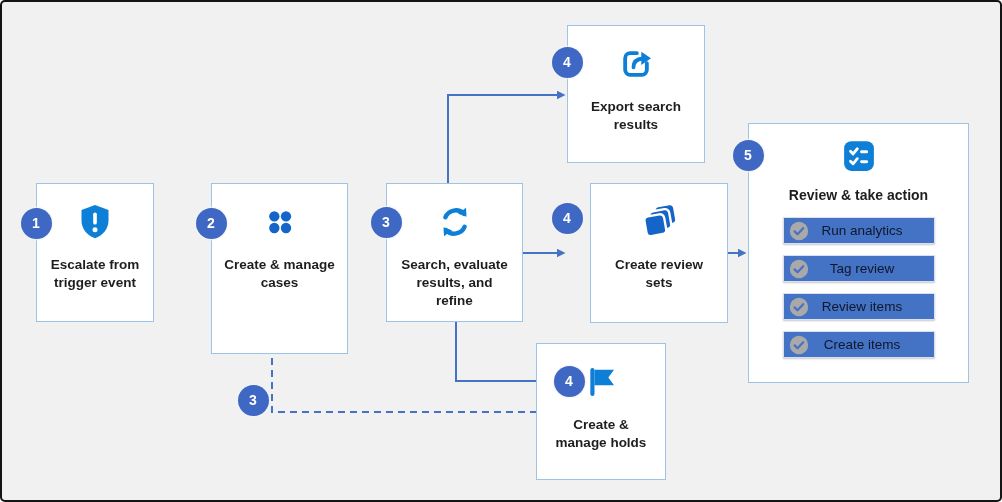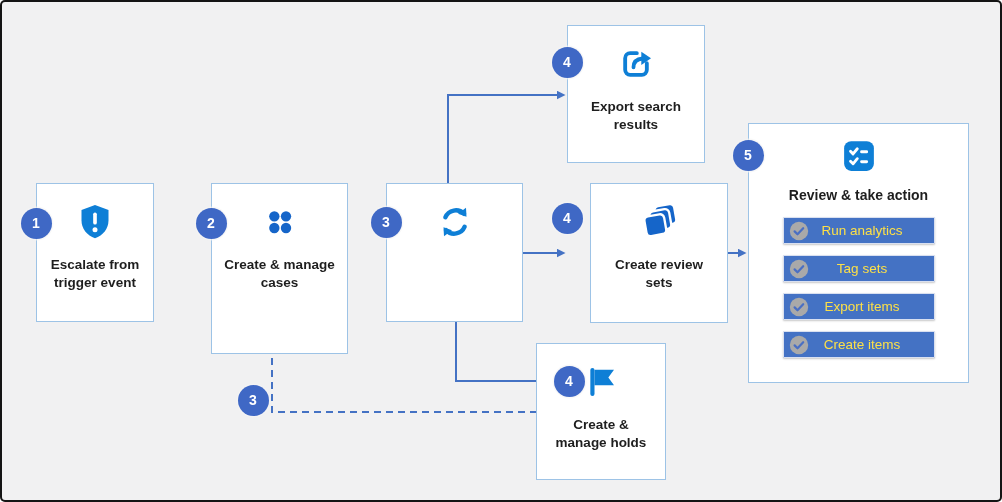--- a/index.html
+++ b/index.html
@@ -61,21 +61,21 @@
   .action-chip{
     height:27px;background:#4472c4;
     border:1px solid #d9e0f0;border-radius:1px;
     box-shadow:0 1px 2px rgba(0,0,0,.22);
     display:flex;align-items:center;
     padding:0 6px 0 5px;box-sizing:border-box;
     cursor:pointer;
   }
   .action-chip .chip-label{
     flex:1;text-align:center;
-    color:#fde047;font-size:13.5px;font-weight:400;
+    color:#0f172a;font-size:13.5px;font-weight:400;
     padding-right:12px;
   }
 </style>
 </head>
 <body>
 
 <div id="stage">
 
   <svg class="conn-layer" width="1002" height="502" viewBox="0 0 1002 502">
     <defs>
@@ -115,20 +115,21 @@
 
   <div class="step-box" id="box-search">
     <div class="icon-slot">
       <svg width="40" height="40" viewBox="0 0 24 24">
         <path d="M6.2 9.2 A6.8 6.8 0 0 1 17.4 7.1" fill="none" stroke="#0e7fd6" stroke-width="2.6" stroke-linecap="round"></path>
         <path d="M18.6 3.4 L18.9 8.9 L13.8 7.1 Z" fill="#0e7fd6"></path>
         <path d="M17.8 14.8 A6.8 6.8 0 0 1 6.6 16.9" fill="none" stroke="#0e7fd6" stroke-width="2.6" stroke-linecap="round"></path>
         <path d="M5.4 20.6 L5.1 15.1 L10.2 16.9 Z" fill="#0e7fd6"></path>
       </svg>
     </div>
+    <div class="step-label">Search, evaluate results, and refine</div>
   </div>
 
   <div class="step-box" id="box-export">
     <div class="icon-slot">
       <svg width="40" height="40" viewBox="0 0 24 24">
         <path d="M12.5 5.5 H8.5 a3 3 0 0 0 -3 3 v7 a3 3 0 0 0 3 3 h7 a3 3 0 0 0 3 -3 v-4" fill="none" stroke="#0e7fd6" stroke-width="2.3" stroke-linecap="round"></path>
         <path d="M10.5 14 C10.5 10.5 12.5 9 16 8.7" fill="none" stroke="#0e7fd6" stroke-width="2.3" stroke-linecap="round"></path>
         <path d="M15.2 4.6 L21 8.6 L15.2 12.6 Z" fill="#0e7fd6"></path>
       </svg>
     </div>
@@ -176,28 +177,28 @@
           <circle cx="10" cy="10" r="9.2" fill="#a9a9a9"></circle>
           <polyline points="5.6,10.4 8.5,13.3 14.2,7.2" fill="none" stroke="#4a6fc3" stroke-width="2.2" stroke-linecap="round" stroke-linejoin="round"></polyline>
         </svg>
         <span class="chip-label">Run analytics</span>
       </div>
       <div class="action-chip">
         <svg width="20" height="20" viewBox="0 0 20 20">
           <circle cx="10" cy="10" r="9.2" fill="#a9a9a9"></circle>
           <polyline points="5.6,10.4 8.5,13.3 14.2,7.2" fill="none" stroke="#4a6fc3" stroke-width="2.2" stroke-linecap="round" stroke-linejoin="round"></polyline>
         </svg>
-        <span class="chip-label">Tag sets</span>
-      </div>
-      <div class="action-chip">
-        <svg width="20" height="20" viewBox="0 0 20 20">
-          <circle cx="10" cy="10" r="9.2" fill="#a9a9a9"></circle>
-          <polyline points="5.6,10.4 8.5,13.3 14.2,7.2" fill="none" stroke="#4a6fc3" stroke-width="2.2" stroke-linecap="round" stroke-linejoin="round"></polyline>
-        </svg>
-        <span class="chip-label">Export items</span>
+        <span class="chip-label">Tag review</span>
+      </div>
+      <div class="action-chip">
+        <svg width="20" height="20" viewBox="0 0 20 20">
+          <circle cx="10" cy="10" r="9.2" fill="#a9a9a9"></circle>
+          <polyline points="5.6,10.4 8.5,13.3 14.2,7.2" fill="none" stroke="#4a6fc3" stroke-width="2.2" stroke-linecap="round" stroke-linejoin="round"></polyline>
+        </svg>
+        <span class="chip-label">Review items</span>
       </div>
       <div class="action-chip">
         <svg width="20" height="20" viewBox="0 0 20 20">
           <circle cx="10" cy="10" r="9.2" fill="#a9a9a9"></circle>
           <polyline points="5.6,10.4 8.5,13.3 14.2,7.2" fill="none" stroke="#4a6fc3" stroke-width="2.2" stroke-linecap="round" stroke-linejoin="round"></polyline>
         </svg>
         <span class="chip-label">Create items</span>
       </div>
     </div>
   </div>

